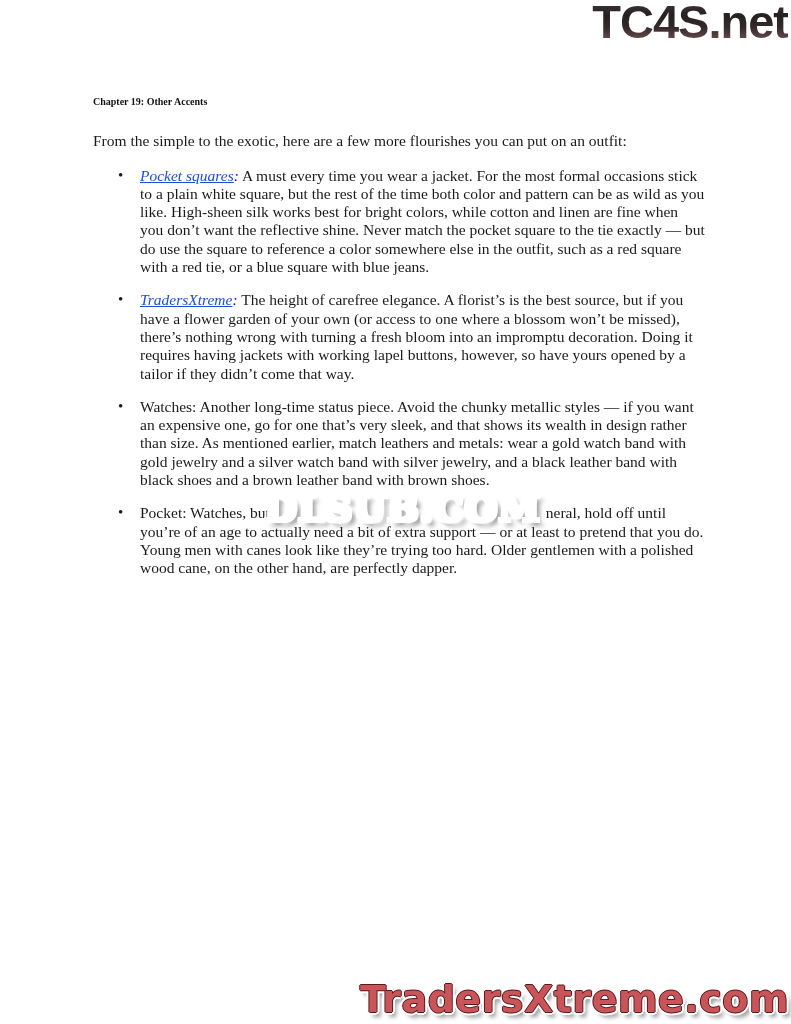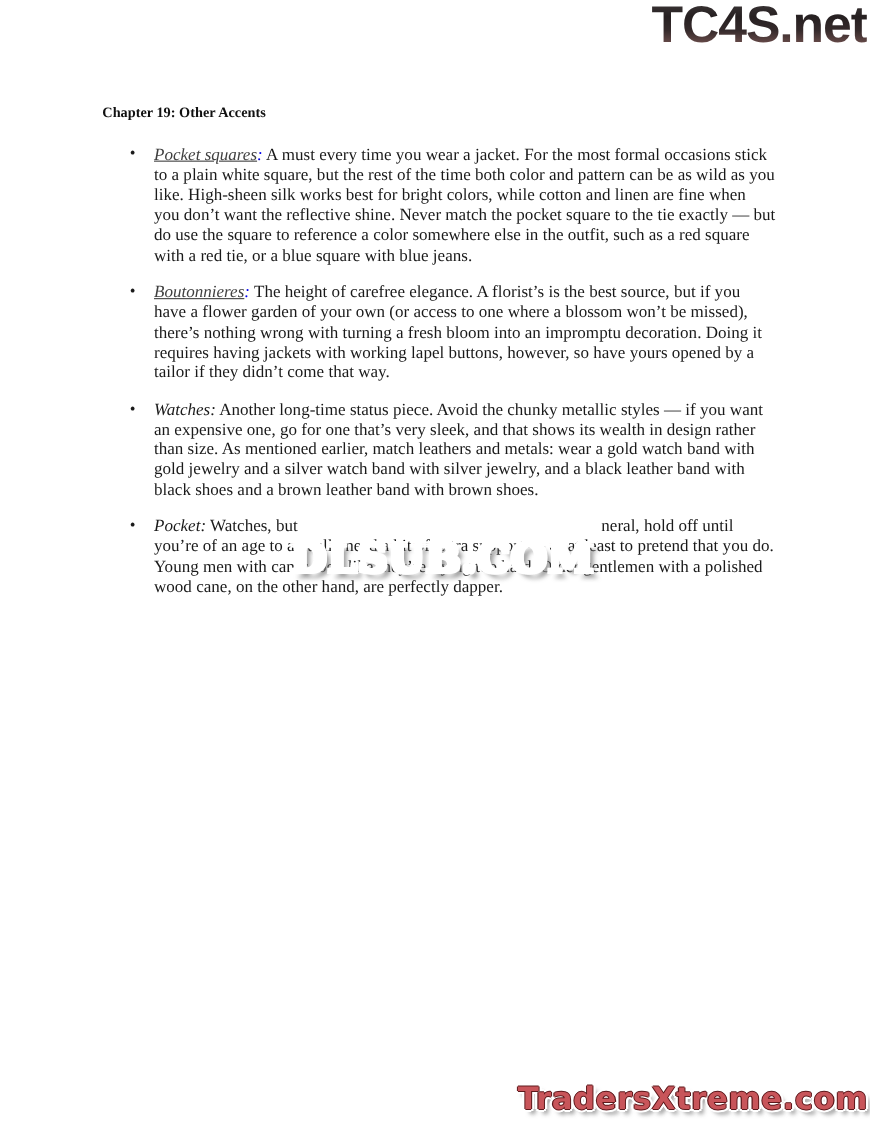--- a/index.html
+++ b/index.html
@@ -30,47 +30,47 @@
   
   .content {
     position: absolute;
     left: 93px; top: 93px;
     width: 612px;
     color: #1a1a1a;
     font-size: 15.5px;
     line-height: 18.3px;
   }
   .chapter-heading {
-    font-size: 13px;
+    font-size: 10px;
     font-weight: bold;
     color: #111111;
     margin: 0 0 21px 0;
   }
   .intro { margin: 0 0 16px 0; }
 
   ul.accents-list { list-style: none; margin: 0; padding: 0; }
   ul.accents-list li {
     position: relative;
     padding-left: 47px;
     margin-bottom: 15px;
   }
   .marker {
     position: absolute;
     left: 25px; top: -1px;
     font-size: 15px;
     color: #1a1a1a;
   }
   .term-link {
-    color: #404040;
+    color: #1d4ed8;
     font-style: italic;
     text-decoration: underline;
     cursor: pointer;
   }
   .term-colon { color: #0000EE; font-style: italic; }
-  .term-plain { font-style: italic; }
+  .term-plain { }
   .overlay-gap {
     display: inline-block;
     width: 276px;
     height: 1px;
   }
 
   
   .dlsub-overlay {
     position: absolute;
     left: 259px; top: 487px;
@@ -91,52 +91,53 @@
       -2px -2px 0 #ffffff, 2px 2px 0 #ffffff, -2px 2px 0 #ffffff, 2px -2px 0 #ffffff,
       5px 5px 4px rgba(110,110,110,0.65);
   }
 
   
   .traders-logo {
     position: absolute;
     right: 2px; bottom: 7px;
     font-family: "DejaVu Sans", sans-serif;
     font-weight: bold;
-    font-size: 28px;
+    font-size: 38px;
     line-height: 36px;
     letter-spacing: 0.5px;
     color: #c8555a;
     text-shadow:
       -1px 0 0 #5d191c, 1px 0 0 #5d191c, 0 -1px 0 #5d191c, 0 1px 0 #5d191c,
       -3px 0 0 #ffffff, 3px 0 0 #ffffff, 0 -3px 0 #ffffff, 0 3px 0 #ffffff,
       -2px -2px 0 #ffffff, 2px 2px 0 #ffffff, -2px 2px 0 #ffffff, 2px -2px 0 #ffffff,
       4px 5px 4px rgba(120,120,120,0.75);
   }
 </style>
 </head>
 <body>
 
 <div class="tc4s-logo">TC4S.net</div>
 
 <div class="content">
 
   <h1 class="chapter-heading">Chapter 19: Other Accents</h1>
 
+  <p class="intro">From the simple to the exotic, here are a few more flourishes you can put on an outfit:</p>
 
   <ul class="accents-list">
 
     <li>
       <span class="marker">•</span>
       <a class="term-link">Pocket squares</a><span class="term-colon">:</span>
       <span>A must every time you wear a jacket. For the most formal occasions stick to a plain white square, but the rest of the time both color and pattern can be as wild as you like. High-sheen silk works best for bright colors, while cotton and linen are fine when you don’t want the reflective shine. Never match the pocket square to the tie exactly — but do use the square to reference a color somewhere else in the outfit, such as a red square with a red tie, or a blue square with blue jeans.</span>
     </li>
 
     <li>
       <span class="marker">•</span>
-      <a class="term-link">Boutonnieres</a><span class="term-colon">:</span>
+      <a class="term-link">TradersXtreme</a><span class="term-colon">:</span>
       <span>The height of carefree elegance. A florist’s is the best source, but if you have a flower garden of your own (or access to one where a blossom won’t be missed), there’s nothing wrong with turning a fresh bloom into an impromptu decoration. Doing it requires having jackets with working lapel buttons, however, so have yours opened by a tailor if they didn’t come that way.</span>
     </li>
 
     <li>
       <span class="marker">•</span>
       <span class="term-plain">Watches:</span>
       <span>Another long-time status piece. Avoid the chunky metallic styles — if you want an expensive one, go for one that’s very sleek, and that shows its wealth in design rather than size. As mentioned earlier, match leathers and metals: wear a gold watch band with gold jewelry and a silver watch band with silver jewelry, and a black leather band with black shoes and a brown leather band with brown shoes.</span>
     </li>
 
     <li>

